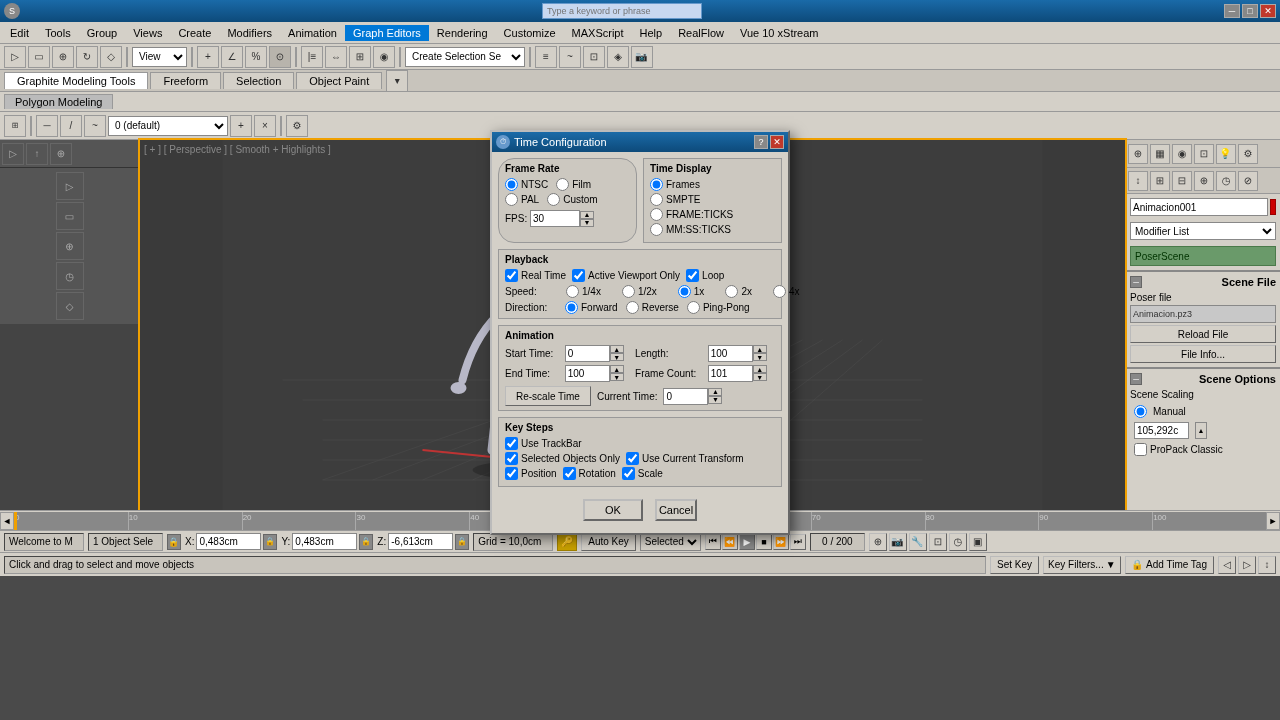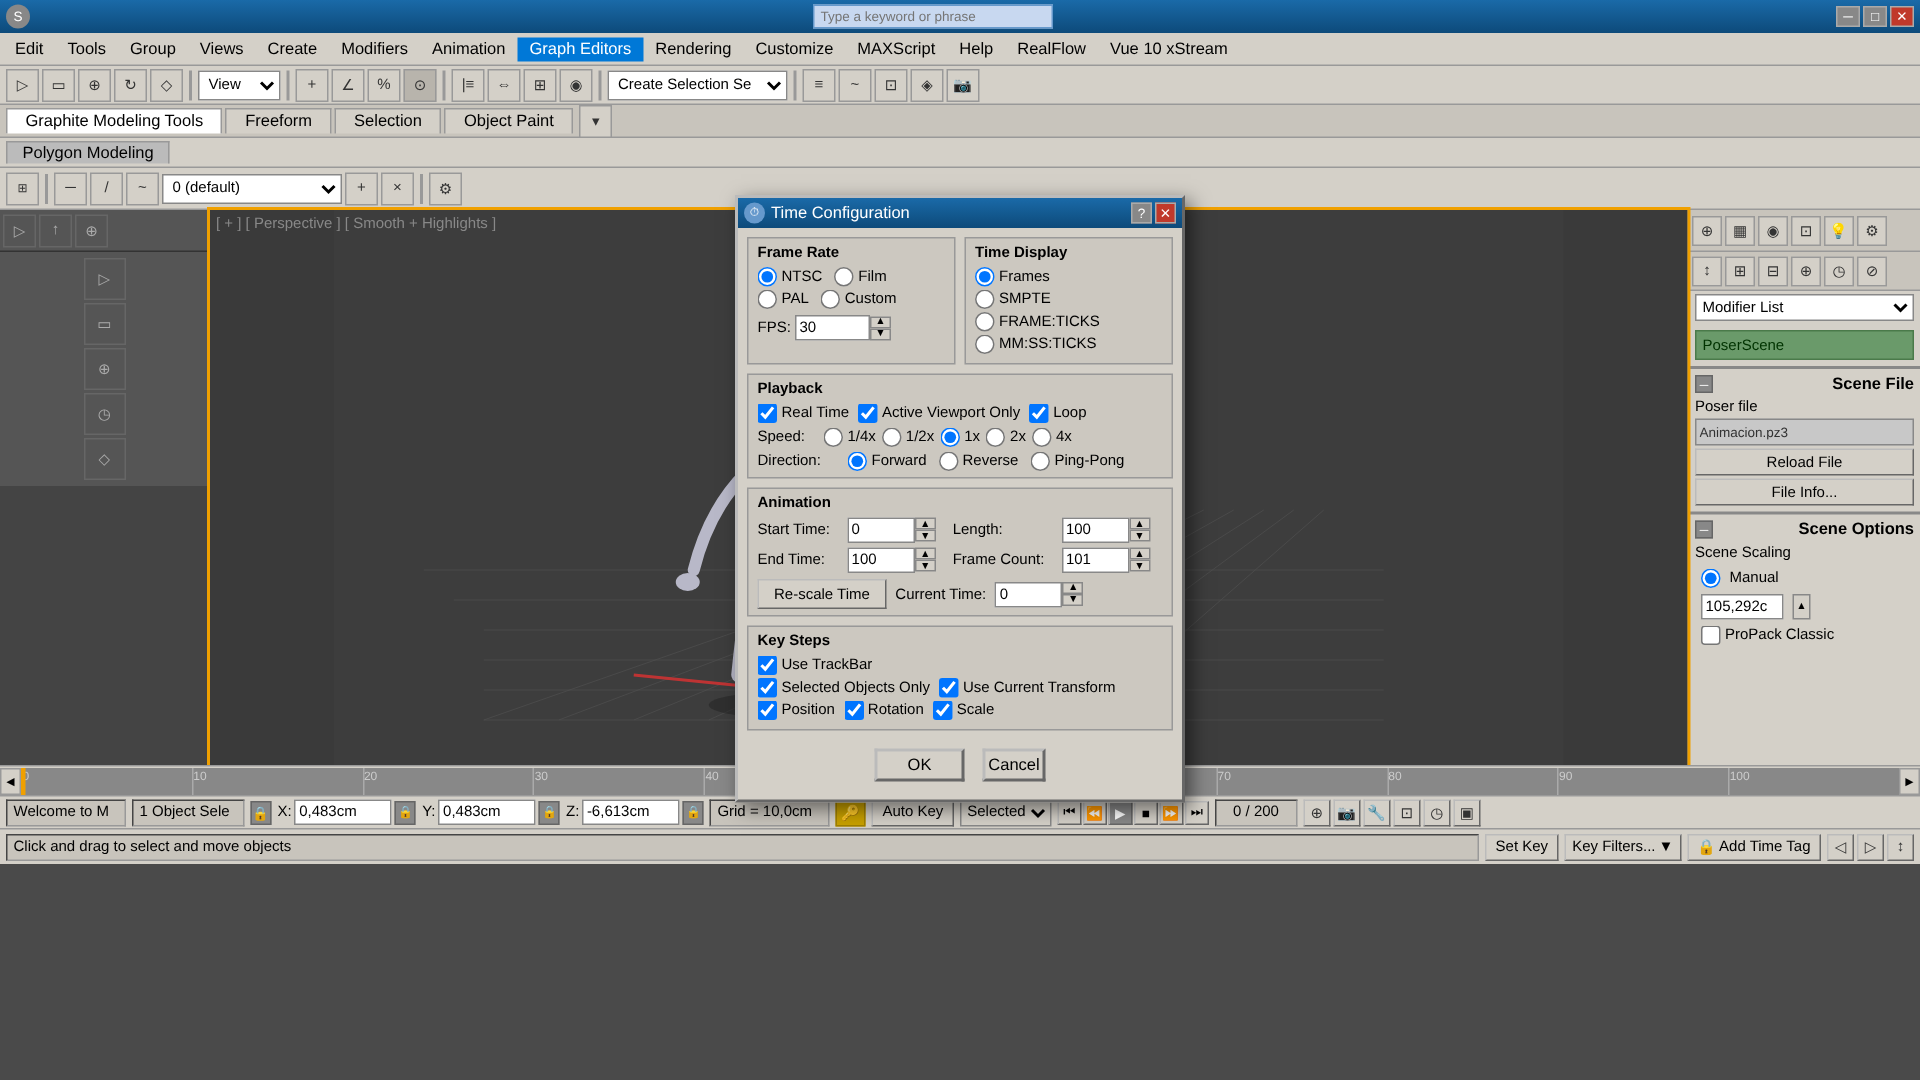--- a/index.html
+++ b/index.html
@@ -424,21 +424,21 @@
     .fps-label { font-size: 10px; color: #000; min-width: 25px; }
     .spinner-input {
       width: 50px; height: 17px;
       background: white;
       border: 1px solid #888;
       font-size: 10px;
       padding: 0 2px;
     }
     .spinner-btn { width: 14px; height: 17px; background: #d4d0c8; border: 1px solid #888; font-size: 8px; cursor: pointer; display: flex; align-items: center; justify-content: center; }
 
-    .speed-row { display: flex; align-items: center; gap: 4px; margin: 3px 0; }
+    .speed-row { display: flex; align-items: center; gap: 21px; margin: 3px 0; }
     .speed-label { font-size: 10px; color: #000; min-width: 40px; }
 
     .dir-row { display: flex; align-items: center; gap: 8px; margin-top: 3px; }
     .dir-label { font-size: 10px; color: #000; min-width: 52px; }
     .anim-label { font-size: 10px; color: #000; }
     .anim-spinner-wrap { display: flex; }
     .anim-spinner-input { width: 45px; height: 17px; background: white; border: 1px solid #888; font-size: 10px; padding: 0 2px; }
 
     .rescale-btn {
       background: #d4d0c8;
@@ -780,20 +780,24 @@
     </div>
 
     <div class="panel-icons" style="height:26px;">
       <div class="toolbar-btn" style="width:20px;height:20px;">↕</div>
       <div class="toolbar-btn" style="width:20px;height:20px;">⊞</div>
       <div class="toolbar-btn" style="width:20px;height:20px;">⊟</div>
       <div class="toolbar-btn" style="width:20px;height:20px;">⊕</div>
       <div class="toolbar-btn" style="width:20px;height:20px;">◷</div>
       <div class="toolbar-btn" style="width:20px;height:20px;">⊘</div>
     </div>
+    <div class="name-field">
+      <input type="text" class="name-input" value="Animacion001" style="">
+      <div class="name-btn"></div>
+    </div>
     <div class="modifier-row">
       <select class="modifier-select">
         <option>Modifier List</option>
       </select>
     </div>
     <div class="poser-scene-btn">PoserScene</div>
 
     <div class="panel-section">
       <div class="panel-section-header">
         <div class="collapse-btn">─</div>
@@ -935,21 +939,21 @@
     </div>
     <div class="dialog-controls">
       <div class="dialog-ctrl-btn help">?</div>
       <div class="dialog-ctrl-btn close">✕</div>
     </div>
   </div>
 
   <div class="dialog-body">
     <div style="display:flex;gap:6px;">
 
-      <div class="dialog-group" style="flex:1;">
+      <div class="dialog-group" style="flex:1;border-radius:16px;">
         <div class="dialog-group-title">Frame Rate</div>
         <div class="radio-row">
           <div class="radio-item">
             <input type="radio" name="framerate" checked="" style="">
             <span class="radio-label">NTSC</span>
           </div>
           <div class="radio-item">
             <input type="radio" name="framerate" style="">
             <span class="radio-label">Film</span>
           </div>

